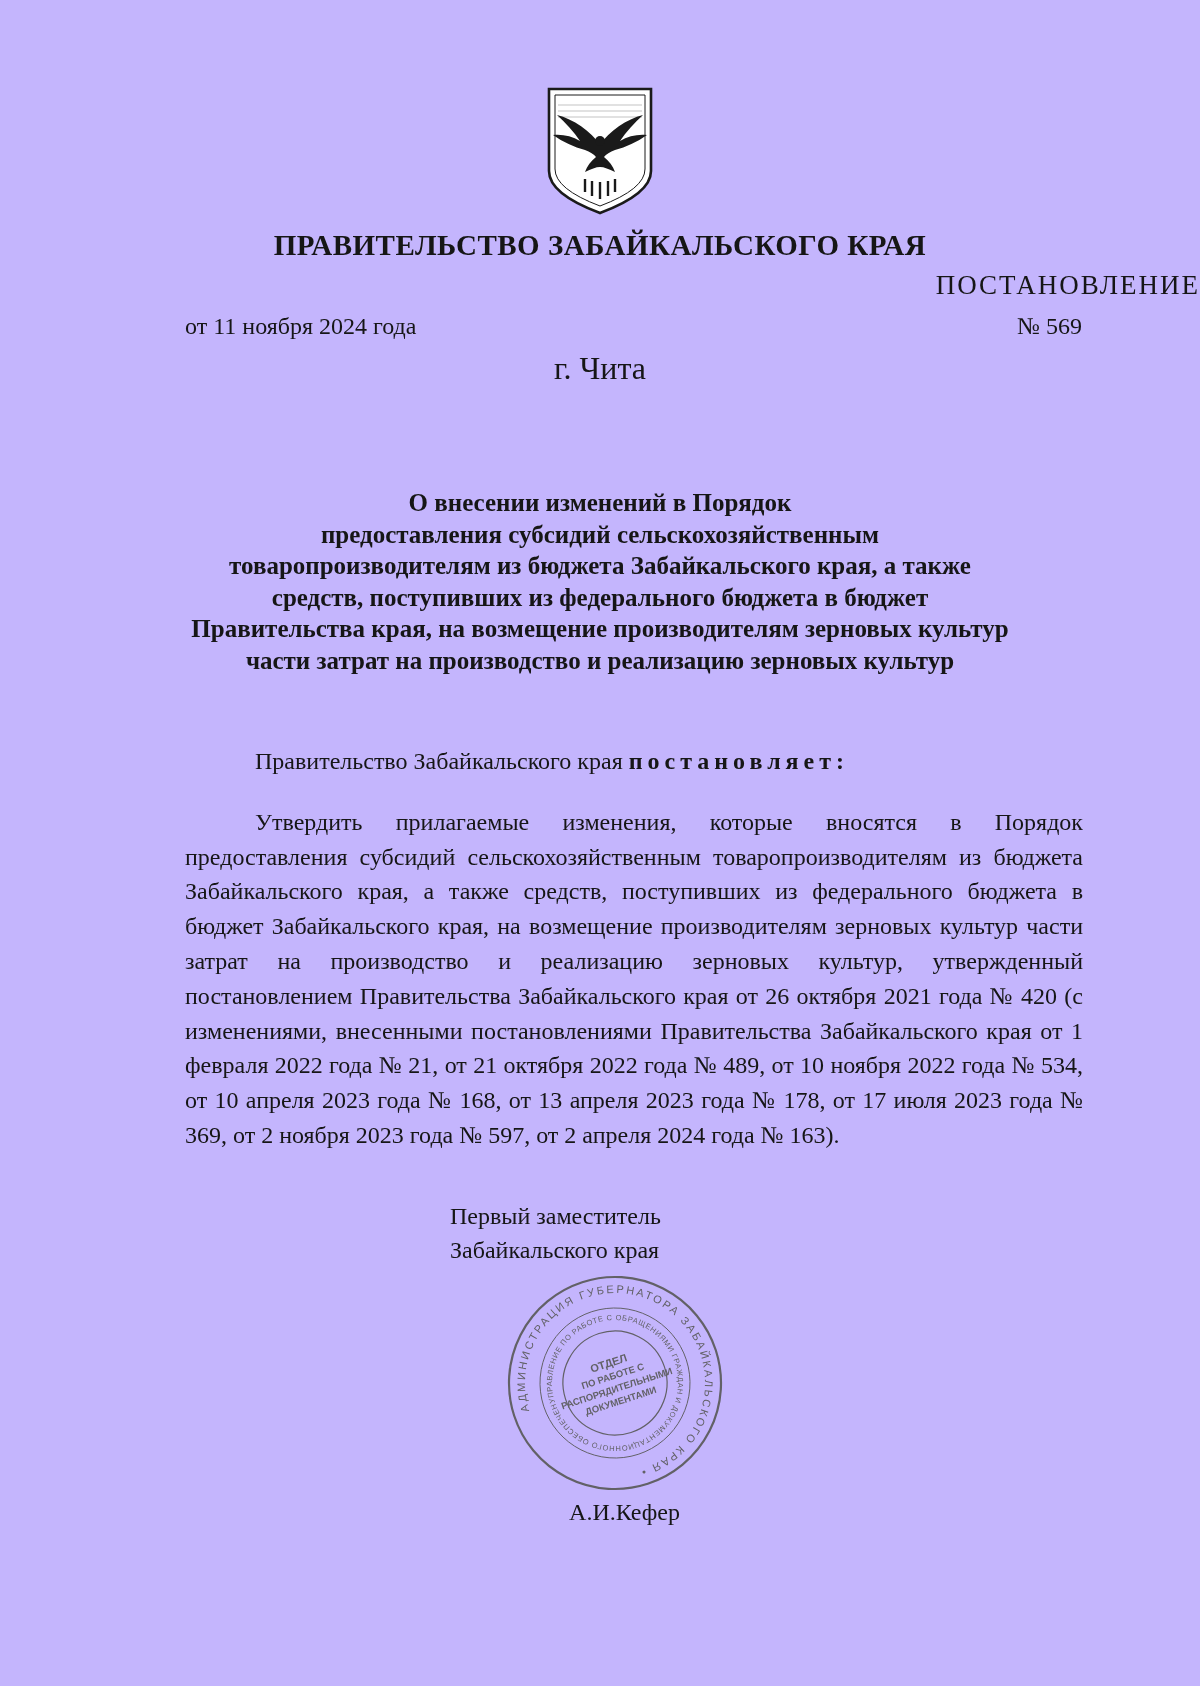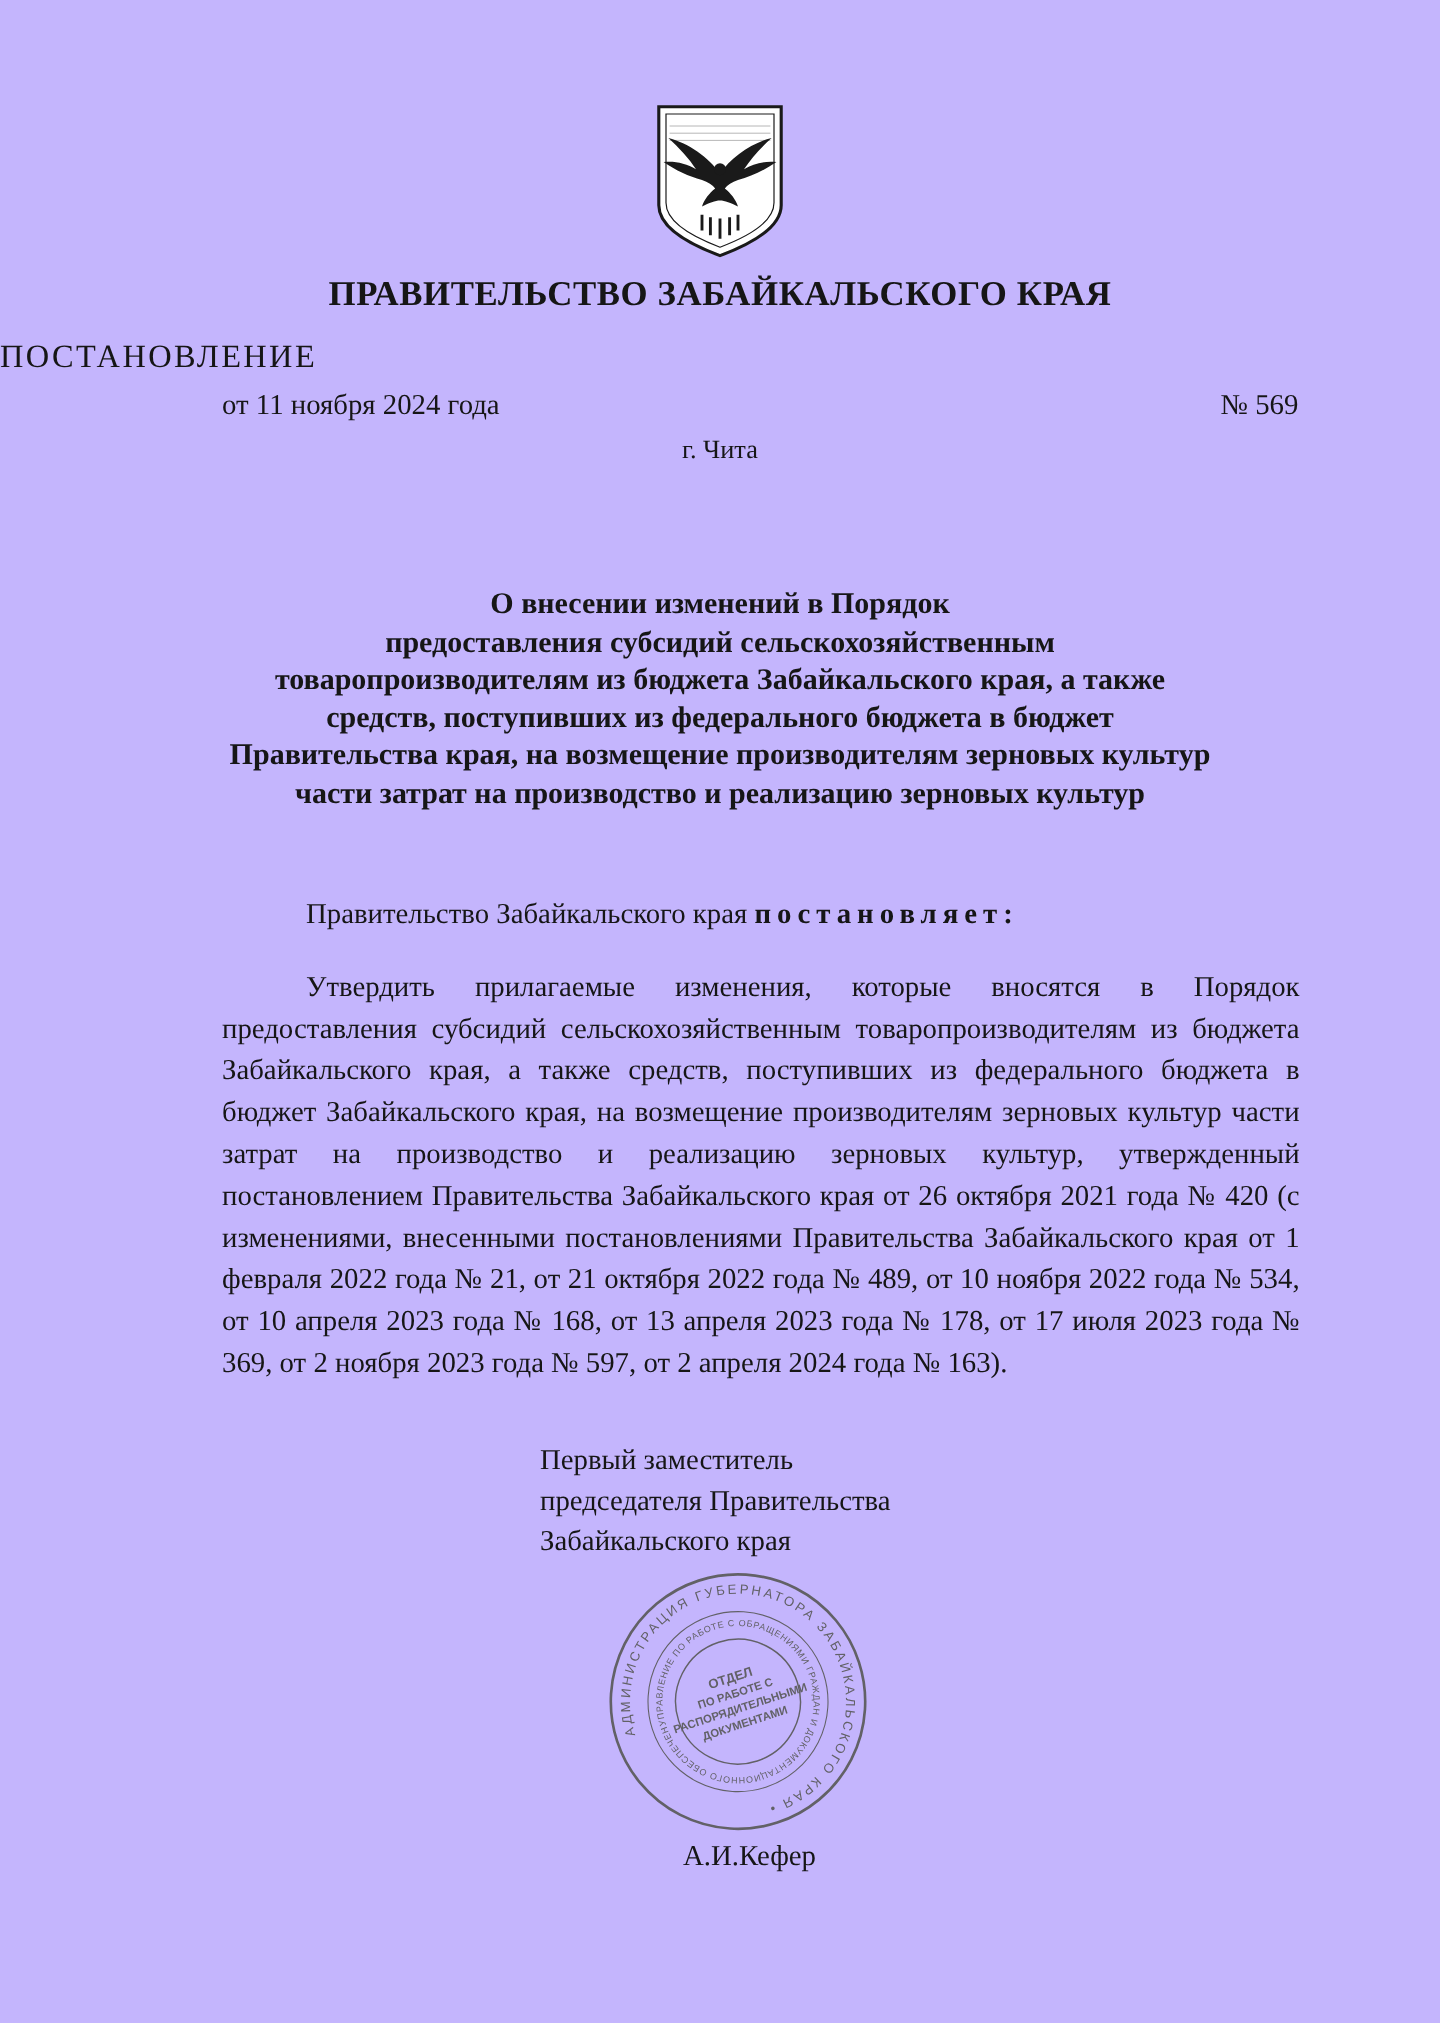--- a/index.html
+++ b/index.html
@@ -18,35 +18,35 @@
     margin: 85px auto 10px auto;
   }
   .org-name {
     text-align: center;
     font-weight: bold;
     font-size: 29px;
     letter-spacing: 0.5px;
     margin-top: 12px;
   }
   .doc-type {
-    text-align: left;
+    text-align: right;
     font-size: 27px;
     letter-spacing: 2px;
-    margin-top: 20px;
+    margin-top: 8px;
   }
   .date-row {
     display: flex;
     justify-content: space-between;
     padding: 0 118px 0 185px;
     font-size: 24px;
     margin-top: 12px;
   }
   .city {
     text-align: center;
-    font-size: 22px;
+    font-size: 32px;
     margin-top: 10px;
   }
   .title {
     margin: 100px auto 0 auto;
     max-width: 900px;
     text-align: center;
     font-weight: bold;
     font-size: 25px;
     line-height: 1.26;
   }
@@ -148,21 +148,20 @@
       <div>части затрат на производство и реализацию зерновых культур</div>
     </div>
 
   <p class="preamble"><span>Правительство Забайкальского края </span><span class="emph">постановляет:</span></p>
 
   <p class="body-par">Утвердить прилагаемые изменения, которые вносятся в Порядок предоставления субсидий сельскохозяйственным товаропроизводителям из бюджета Забайкальского края, а также средств, поступивших из федерального бюджета в бюджет Забайкальского края, на возмещение производителям зерновых культур части затрат на производство и реализацию зерновых культур, утвержденный постановлением Правительства Забайкальского края от 26 октября 2021 года № 420 (с изменениями, внесенными постановлениями Правительства Забайкальского края от 1 февраля 2022 года № 21, от 21 октября 2022 года № 489, от 10 ноября 2022 года № 534, от 10 апреля 2023 года № 168, от 13 апреля 2023 года № 178, от 17 июля 2023 года № 369, от 2 ноября 2023 года № 597, от 2 апреля 2024 года № 163).</p>
 
   <div class="sig-row">
     <div class="sig-pos">
         <div>Первый заместитель</div>
-        <div>председателя Правительства</div>
         <div>Забайкальского края</div>
       </div>
 
     <svg class="stamp" width="232" height="232" viewBox="0 0 232 232" aria-hidden="true">
       <defs>
         <path id="stamp-outer-path" d="M116,116 m-90,0 a90,90 0 1,1 180,0 a90,90 0 1,1 -180,0"></path>
         <path id="stamp-inner-path" d="M116,116 m-63,0 a63,63 0 1,1 126,0 a63,63 0 1,1 -126,0"></path>
       </defs>
       <g transform="rotate(-18 116 116)">
         <g fill="none" stroke="#5a5a5a">

